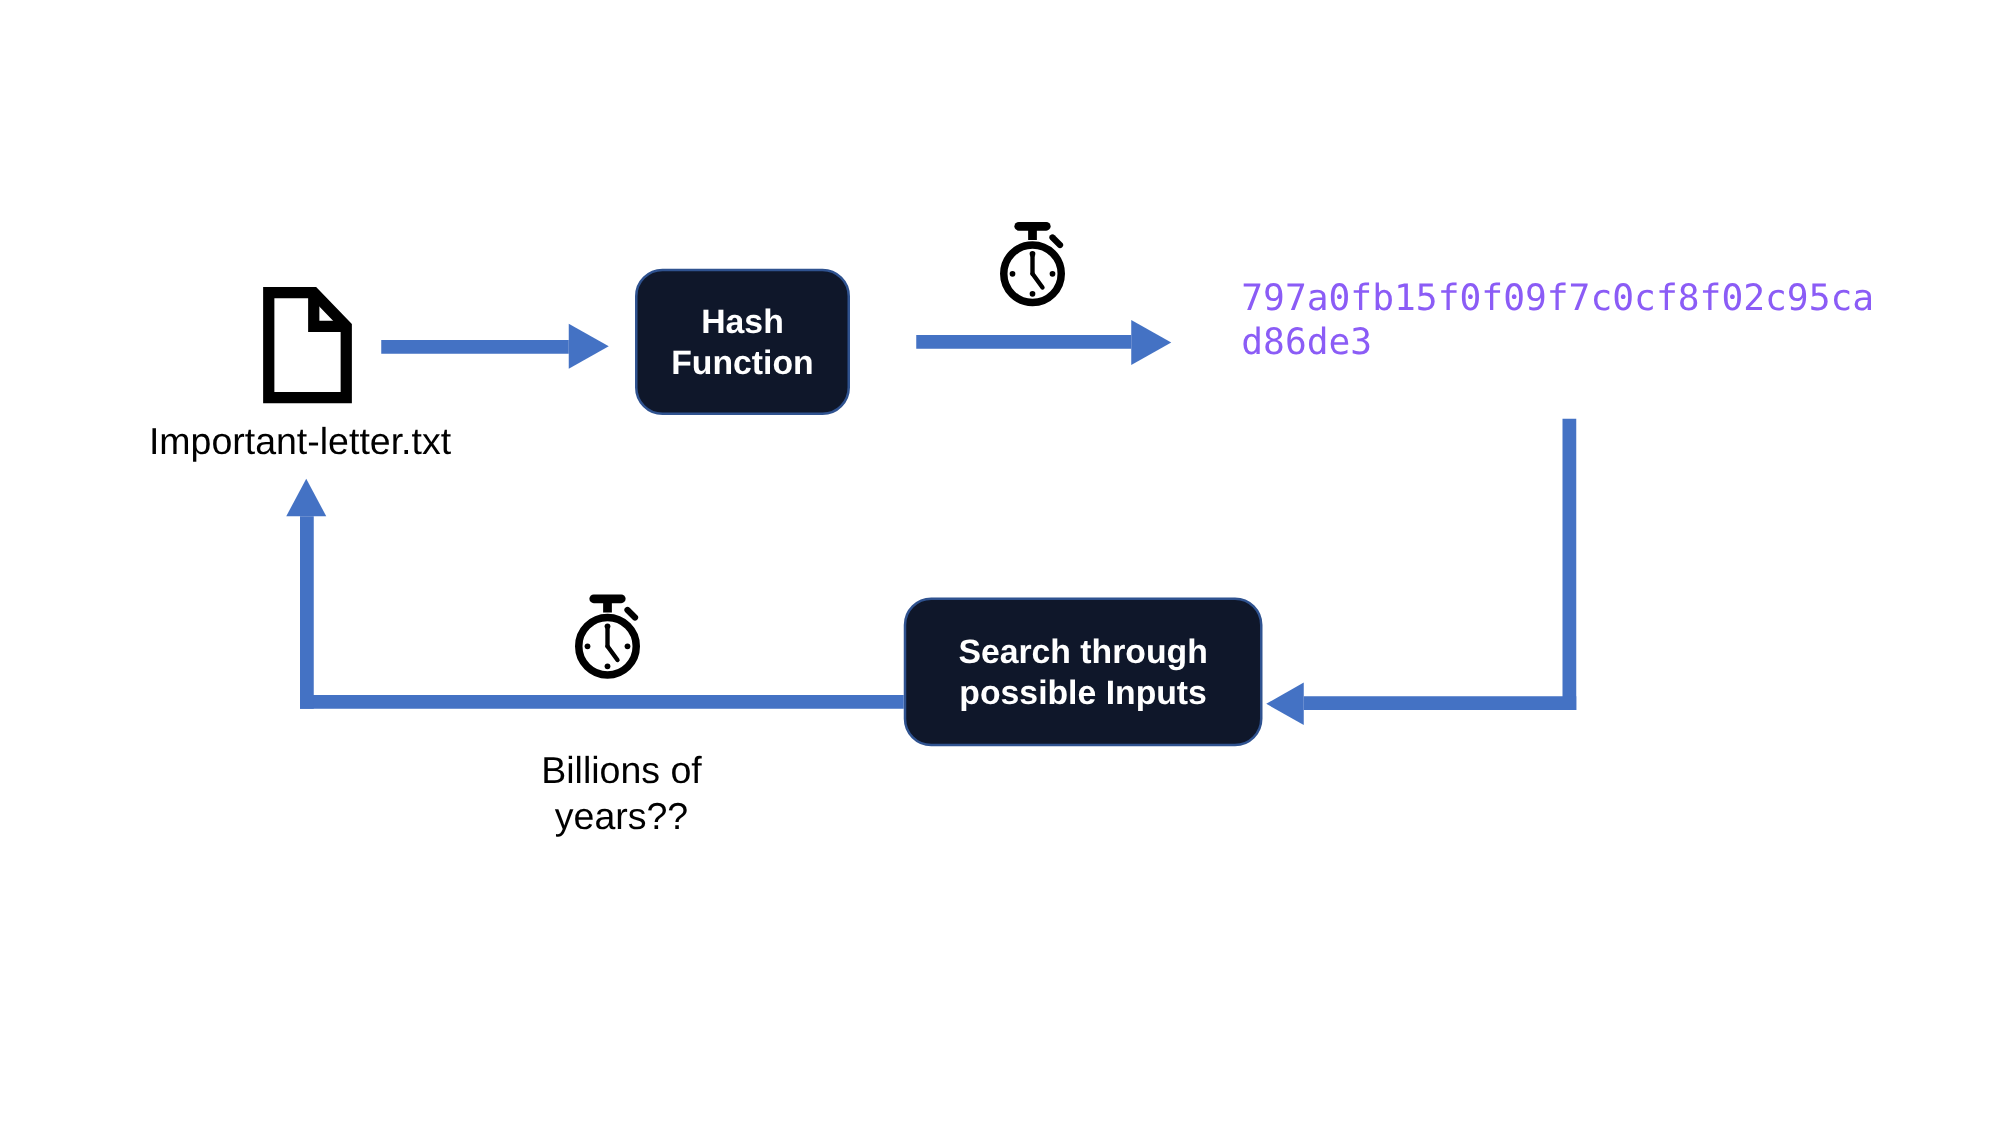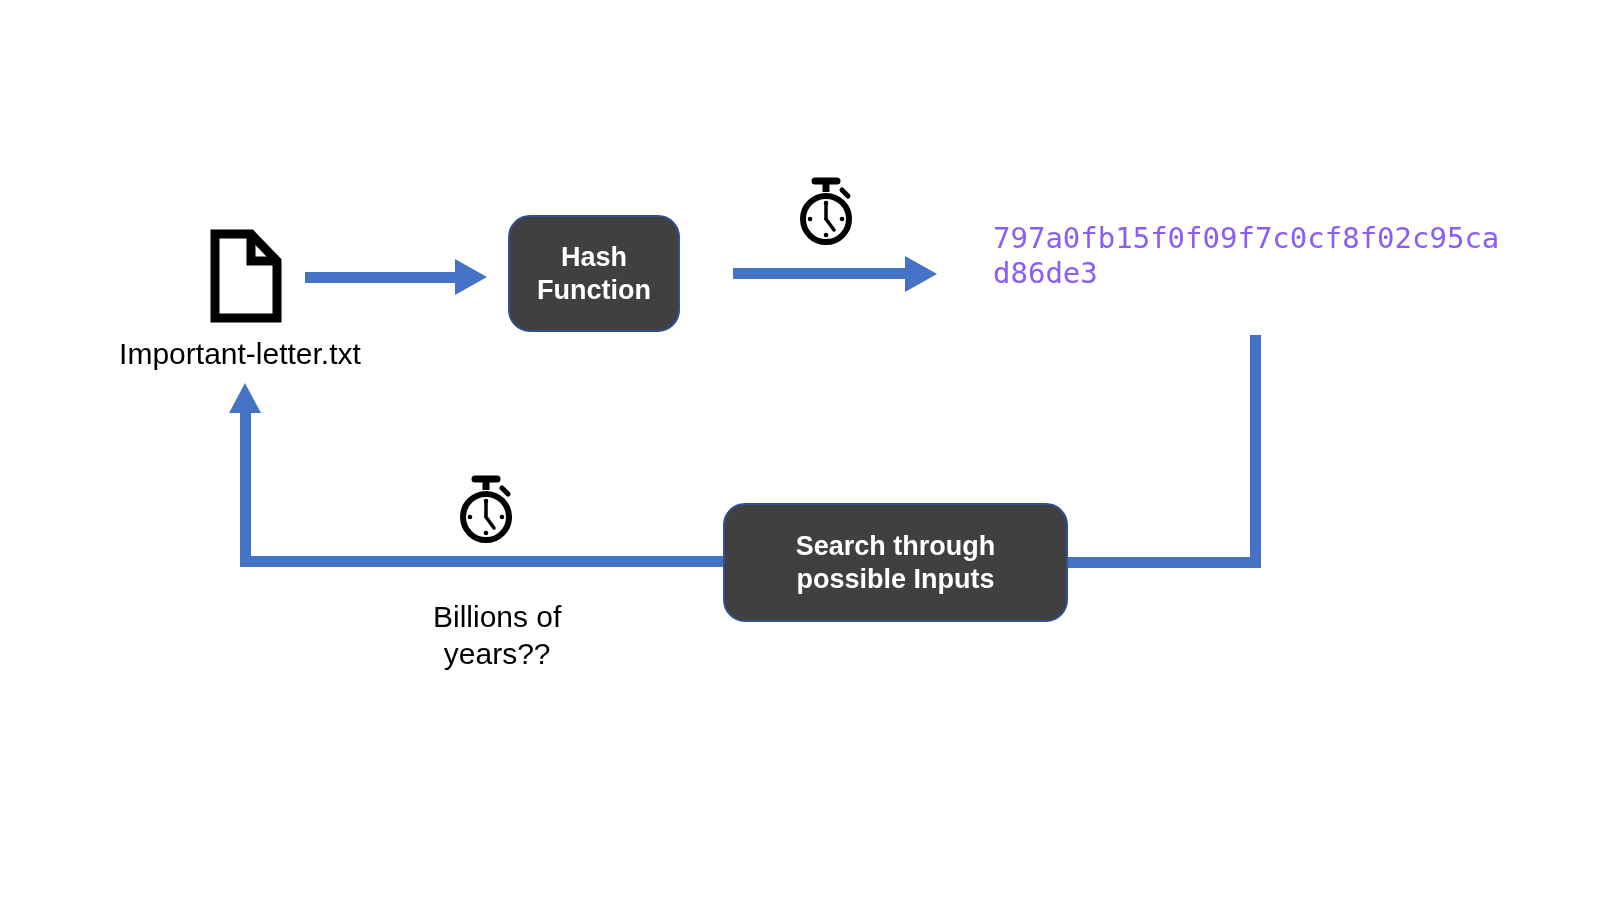--- a/index.html
+++ b/index.html
@@ -13,34 +13,34 @@
     width: 1600px;
     height: 900px;
     background: #ffffff;
     overflow: hidden;
   }
 
   
   .process-box {
     position: absolute;
     box-sizing: border-box;
-    background: #404040;
+    background: #0f172a;
     border: 2px solid #2F528F;
     border-radius: 22px;
     display: flex;
     align-items: center;
     justify-content: center;
     text-align: center;
     color: #ffffff;
     font-size: 27px;
     font-weight: 600;
     line-height: 1.22;
   }
   .box-hash   { left: 508px; top: 215px; width: 172px; height: 117px; padding: 0 16px; }
-  .box-search { left: 723px; top: 503px; width: 345px; height: 119px; padding: 0 24px; }
+  .box-search { left: 723px; top: 478px; width: 287px; height: 119px; padding: 0 24px; }
 
   
   .shaft {
     position: absolute;
     background: #4472C4;
   }
   
   .head-right {
     position: absolute;
     width: 0; height: 0;

